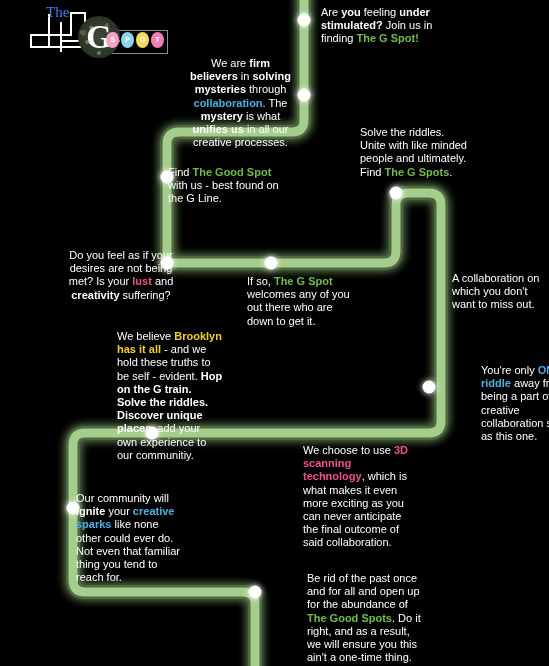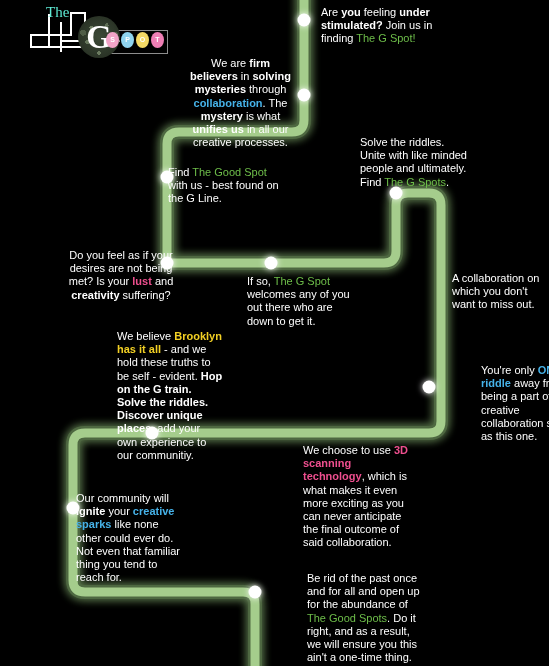--- a/index.html
+++ b/index.html
@@ -39,21 +39,21 @@
     top: 4px;
     width: 136px;
     height: 58px;
   }
   #logo-the {
     position: absolute;
     left: 16px;
     top: 0px;
     font-family: "Liberation Serif", serif;
     font-size: 15px;
-    color: #5eead4;
+    color: #3b82f6;
     letter-spacing: 0px;
     z-index: 4;
   }
   .maze {
     position: absolute;
     border: 2px solid #ffffff;
     z-index: 2;
   }
   #g-disc {
     position: absolute;
@@ -116,21 +116,21 @@
   }
 
   
   .caption {
     position: absolute;
     font-family: "Liberation Sans", sans-serif;
     font-size: 11px;
     line-height: 13.2px;
     color: #ffffff;
   }
-  .g-green  { color: #6ebe4a; font-weight: normal; }
+  .g-green  { color: #6ebe4a; font-weight: bold; }
   .g-blue   { color: #46b2e8; font-weight: bold; }
   .g-pink   { color: #ef4f8f; font-weight: bold; }
   .g-yellow { color: #f2d024; font-weight: bold; }
   .g-white  { color: #ffffff; font-weight: bold; }
   .right-align { text-align: right; }
 </style>
 </head>
 <body>
 
 <div id="stage">
@@ -239,21 +239,21 @@
         <div class="spot-dot" style="background: rgb(143, 212, 239);">P</div>
         <div class="spot-dot" style="background: rgb(244, 217, 101);">O</div>
         <div class="spot-dot" style="background: rgb(239, 127, 181);">T</div>
       </div>
   </div>
 
   <div class="caption" style="left:321px; top:6px; width:118px;"><span>Are </span><span class="g-white">you</span><span> feeling </span><span class="g-white">under stimulated?</span><span> Join us in finding </span><span class="g-green">The G Spot!</span></div>
 
   <div class="caption" style="left:188px; top:57px; width:105px; text-align:center;"><span>We are </span><span class="g-white">firm believers</span><span> in </span><span class="g-white">solving mysteries</span><span> through </span><span class="g-blue">collaboration</span><span>. The </span><span class="g-white">mystery</span><span> is what </span><span class="g-white">unifies us</span><span> in all our creative processes.</span></div>
 
-  <div class="caption" style="left:360px; top:136px; width:110px;"><span>Solve the riddles. Unite with like minded people and ultimately. Find </span><span class="g-green">The G Spots</span><span>.</span></div>
+  <div class="caption" style="left:360px; top:126px; width:110px;"><span>Solve the riddles. Unite with like minded people and ultimately. Find </span><span class="g-green">The G Spots</span><span>.</span></div>
 
   <div class="caption" style="left:168px; top:166px; width:115px;"><span>Find </span><span class="g-green">The Good Spot</span><span> with us - best found on the G Line.</span></div>
 
   <div class="caption right-align" style="left:62px; top:249px; width:118px;text-align:center;"><span>Do you feel as if your desires are not being met? Is your </span><span class="g-pink">lust</span><span> and </span><span class="g-white">creativity</span><span> suffering?</span></div>
 
   <div class="caption" style="left:247px; top:275px; width:105px;"><span>If so, </span><span class="g-green">The G Spot</span><span> welcomes any of you out there who are down to get it.</span></div>
 
   <div class="caption" style="left:452px; top:272px; width:100px;"><span>A collaboration on which you don't want to miss out.</span></div>
 
   <div class="caption" style="left:117px; top:330px; width:106px;"><span>We believe </span><span class="g-yellow">Brooklyn has it all</span><span> - and we hold these truths to be self - evident. </span><span class="g-white">Hop on the G train.  Solve the riddles. Discover unique places</span><span>, add your own experience to our communitiy.</span></div>

